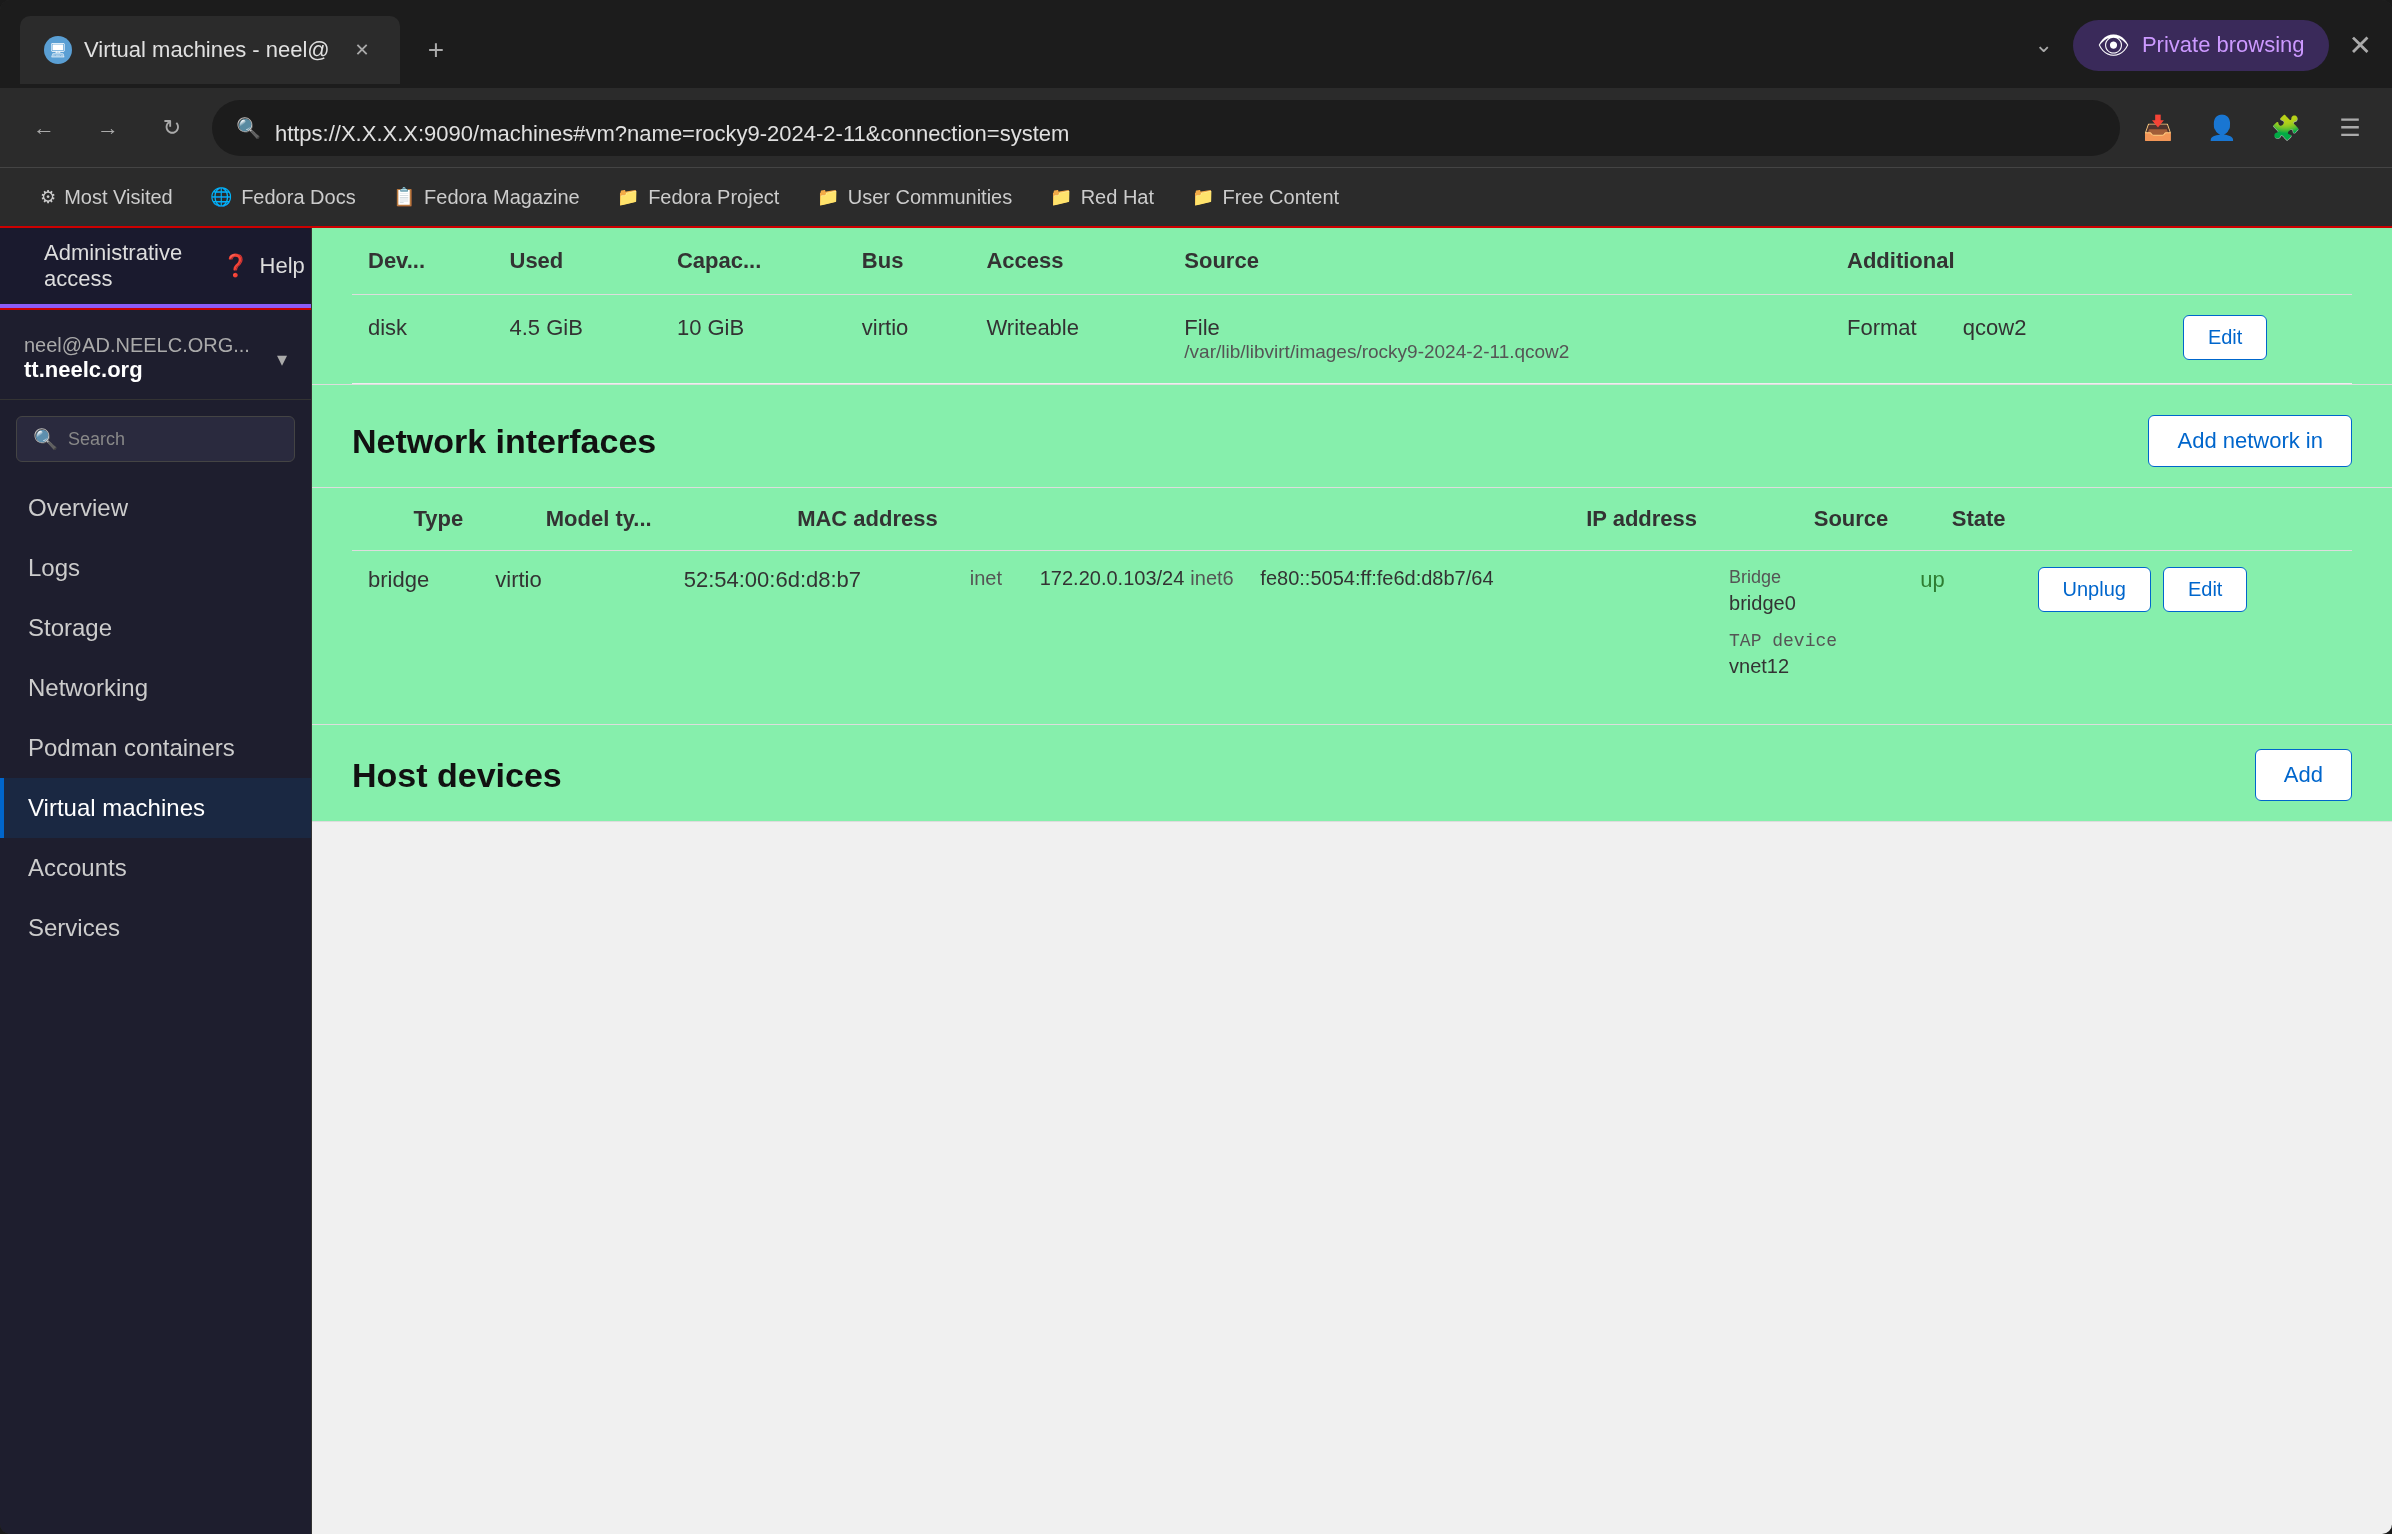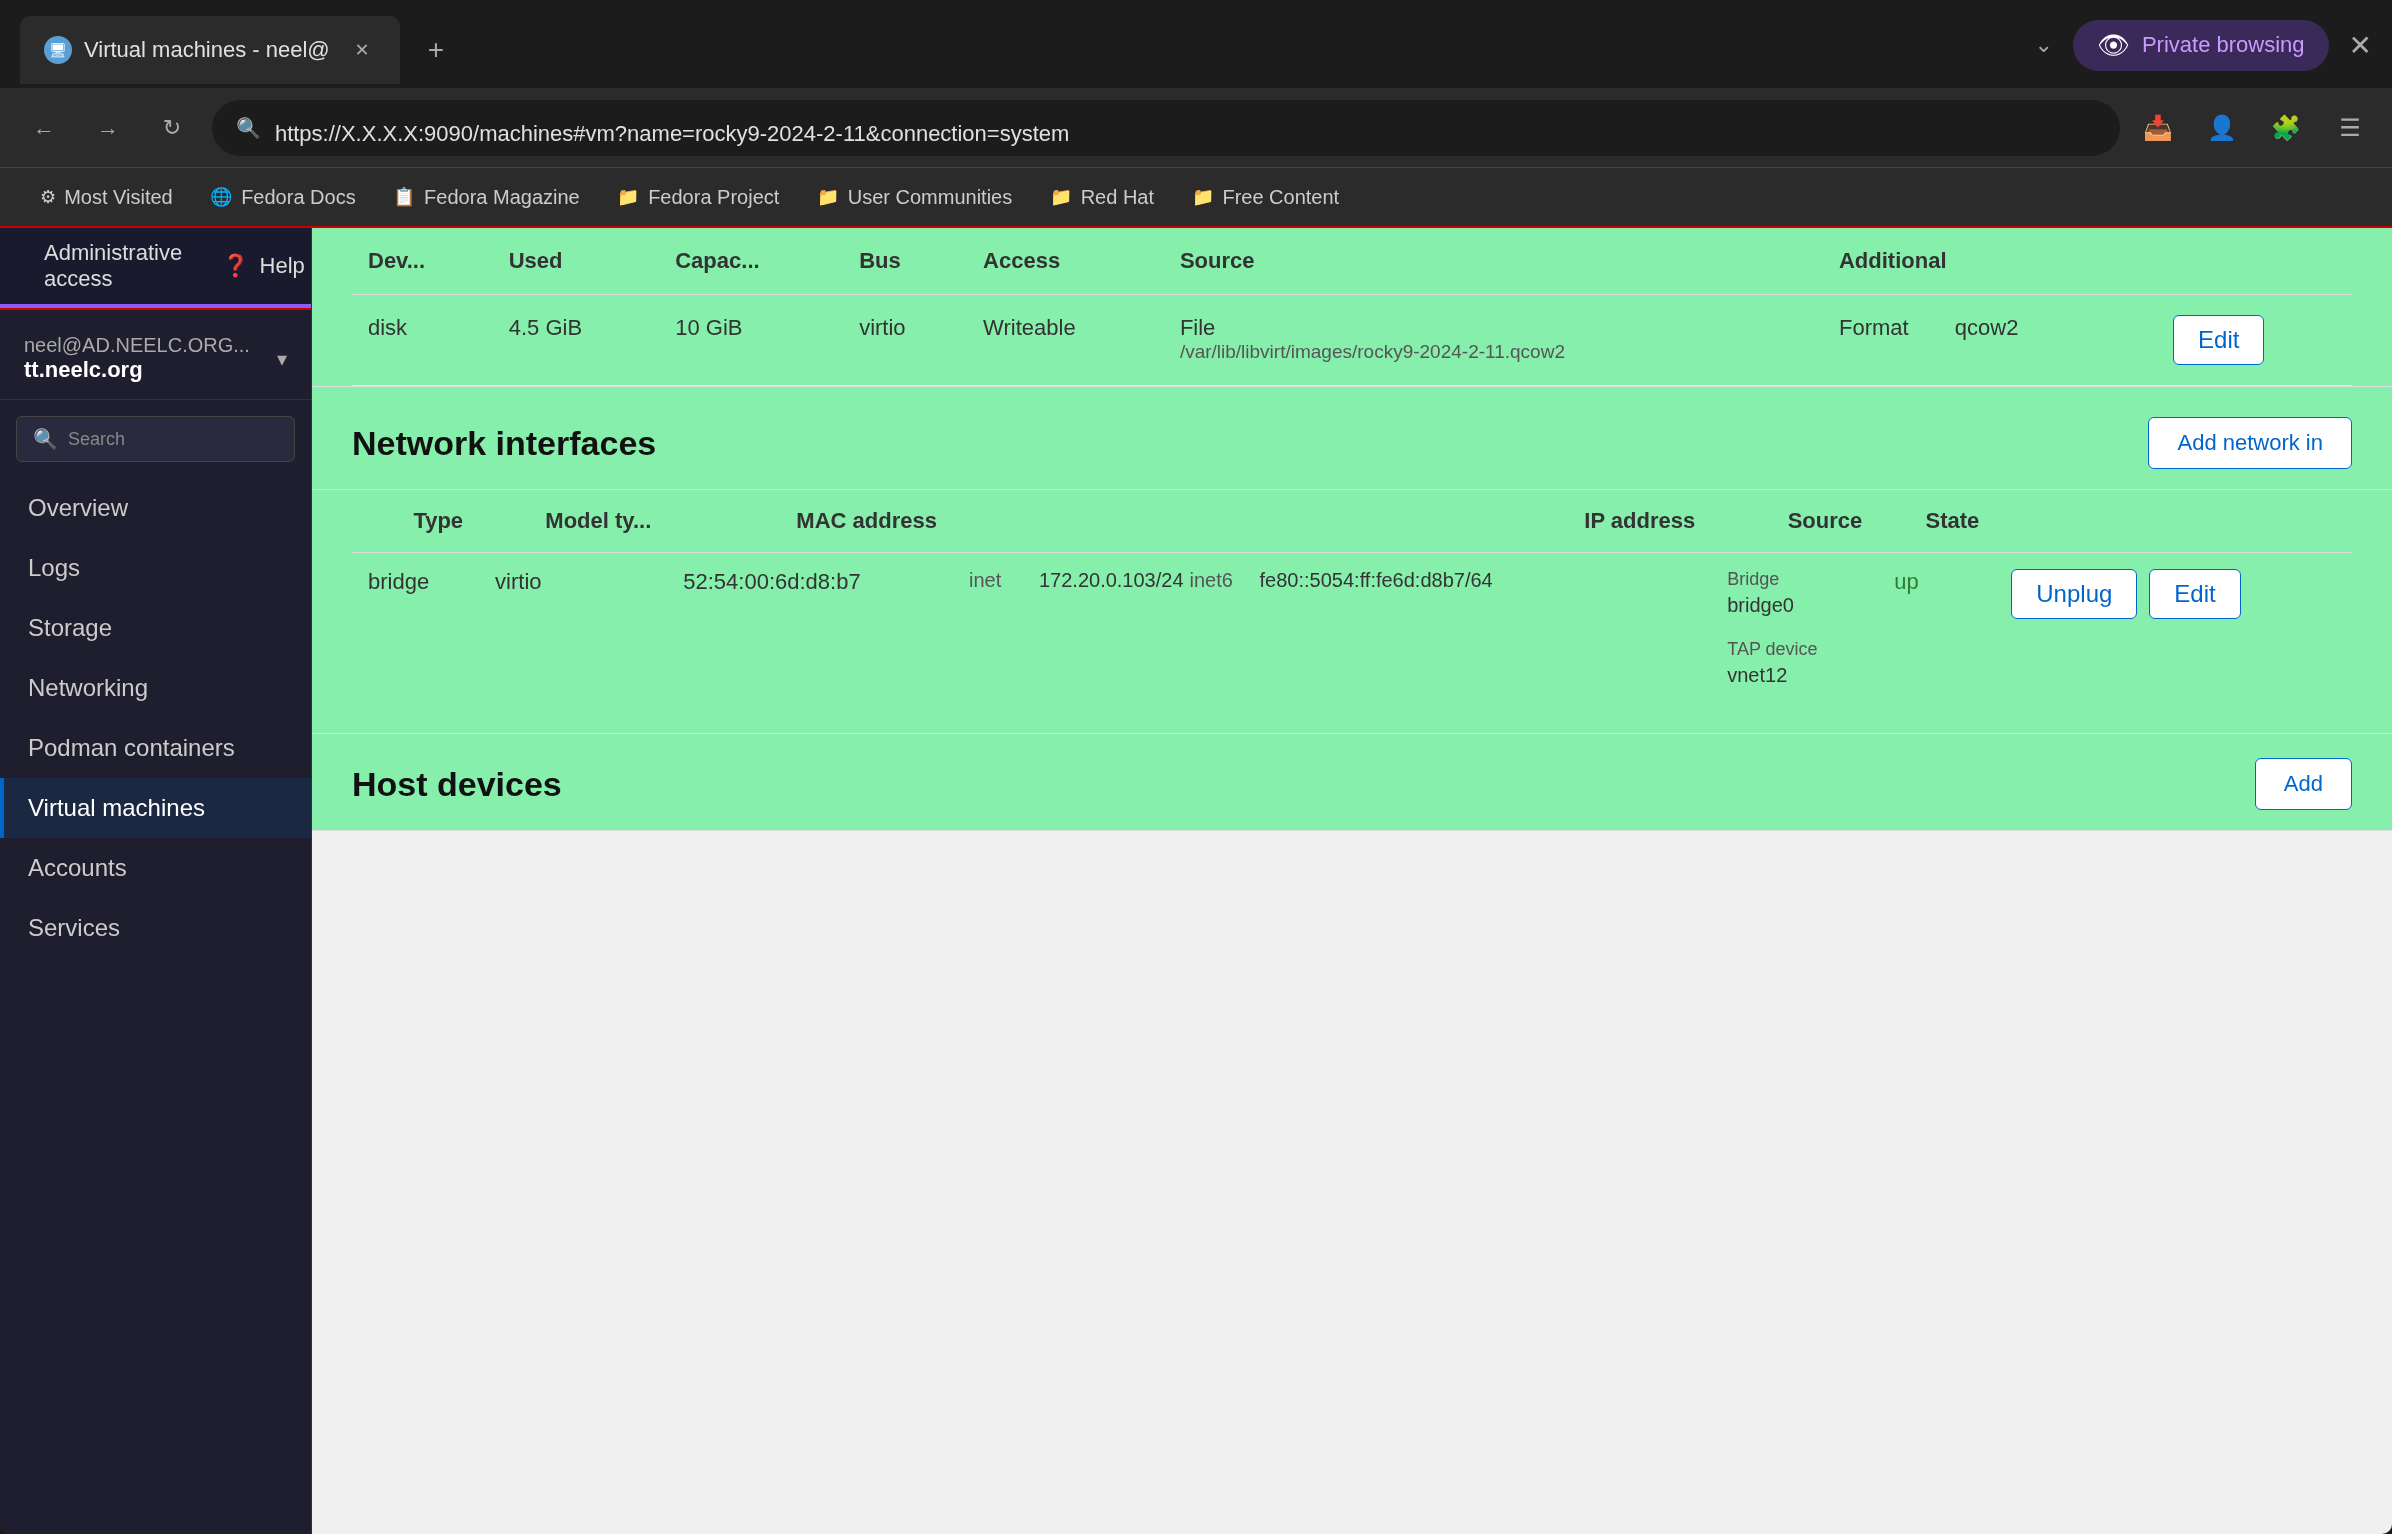--- a/index.html
+++ b/index.html
@@ -64,21 +64,21 @@
     .admin-access { font-size: 22px; color: #ddd; }
     .help-btn { display: flex; align-items: center; gap: 10px; padding: 10px 20px; border-radius: 6px; cursor: pointer; font-size: 22px; color: #ddd; }
     .session-btn { display: flex; align-items: center; gap: 10px; padding: 10px 20px; border-radius: 6px; cursor: pointer; font-size: 22px; color: #ddd; }
 
     
     .section-card { background: #86efac; border-bottom: 1px solid #ddd; }
     .table-container { padding: 0 40px; }
     .data-table { width: 100%; border-collapse: collapse; }
     .data-table th { text-align: left; padding: 20px 16px; font-size: 22px; color: #333; font-weight: 600; border-bottom: 1px solid #ddd; }
     .data-table td { padding: 20px 16px; font-size: 22px; color: #333; vertical-align: top; border-bottom: 1px solid #eee; }
-    .btn-outline { border: 1px solid #0066cc; color: #0066cc; background: #fff; padding: 10px 24px; border-radius: 6px; font-size: 24px; cursor: pointer; }
+    .btn-outline { border: 1px solid #0066cc; color: #0066cc; background: #fff; padding: 10px 24px; border-radius: 6px; font-size: 20px; cursor: pointer; }
 
     
     .section-header { display: flex; align-items: center; padding: 30px 40px 20px; border-bottom: 1px solid #ddd; }
     .section-title { font-size: 34px; font-weight: 600; color: #111; flex: 1; }
     .add-btn { border: 1px solid #0066cc; color: #0066cc; background: #fff; padding: 12px 28px; border-radius: 6px; font-size: 22px; cursor: pointer; white-space: nowrap; }
 
     
     .network-table { width: 100%; border-collapse: collapse; }
     .network-table th { text-align: right; padding: 18px 16px; font-size: 22px; color: #333; font-weight: 600; border-bottom: 1px solid #ddd; }
     .network-table td { padding: 16px 16px; font-size: 22px; color: #333; vertical-align: top; }
@@ -298,21 +298,21 @@
                   </div>
                 </td>
                 <td>
                   <div class="source-block">
                     <div class="source-row">
                       <span class="source-label">Bridge</span>
                     </div>
                     <div class="source-row">
                       <span class="source-value">bridge0</span>
                     </div>
-                    <div class="source-row" style="margin-top:18px;">
+                    <div class="source-row" style="margin-top:12px;font-family:Liberation Mono, monospace;">
                       <span class="source-label">TAP device</span>
                     </div>
                     <div class="source-row">
                       <span class="source-value">vnet12</span>
                     </div>
                   </div>
                 </td>
                 <td>
                   <span class="state-up">up</span>
                 </td>

